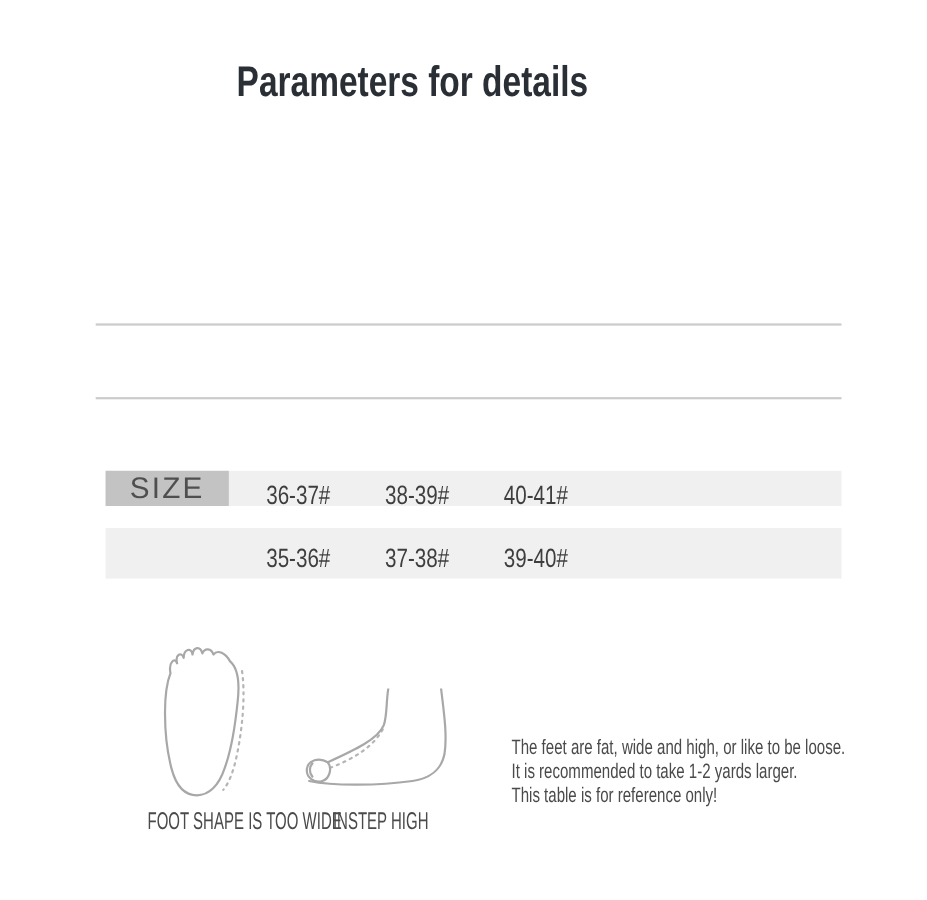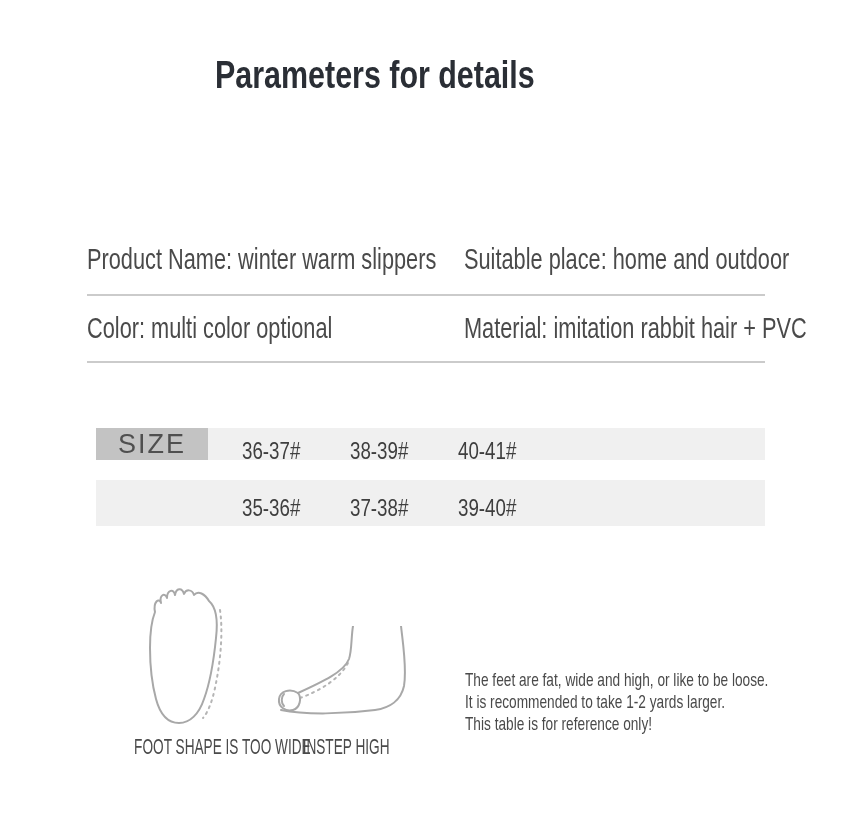--- a/index.html
+++ b/index.html
@@ -113,30 +113,22 @@
 </style>
 </head>
 <body>
 
 <div id="canvas">
 
   <div class="title">
     <span class="cx">Parameters for details</span>
   </div>
 
-  <div class="spec-row" style="top:243px">
-    <span class="spec-cell" style="left:0">Product Name: winter warm slippers</span>
-    <span class="spec-cell" style="left:377px">Suitable place: home and outdoor</span>
-  </div>
   <div class="divider" style="top:294px"></div>
 
-  <div class="spec-row" style="top:312px">
-    <span class="spec-cell" style="left:0">Color: multi color optional</span>
-    <span class="spec-cell" style="left:377px">Material: imitation rabbit hair + PVC</span>
-  </div>
   <div class="divider" style="top:361px"></div>
 
   <div class="trow" style="top:428px;height:32px">
     <div class="thead">
       <span class="size-head">SIZE</span>
     </div>
     <span class="tval" style="left:146px;top:9px">36-37#</span>
     <span class="tval" style="left:254px;top:9px">38-39#</span>
     <span class="tval" style="left:362px;top:9px">40-41#</span>
   </div>

